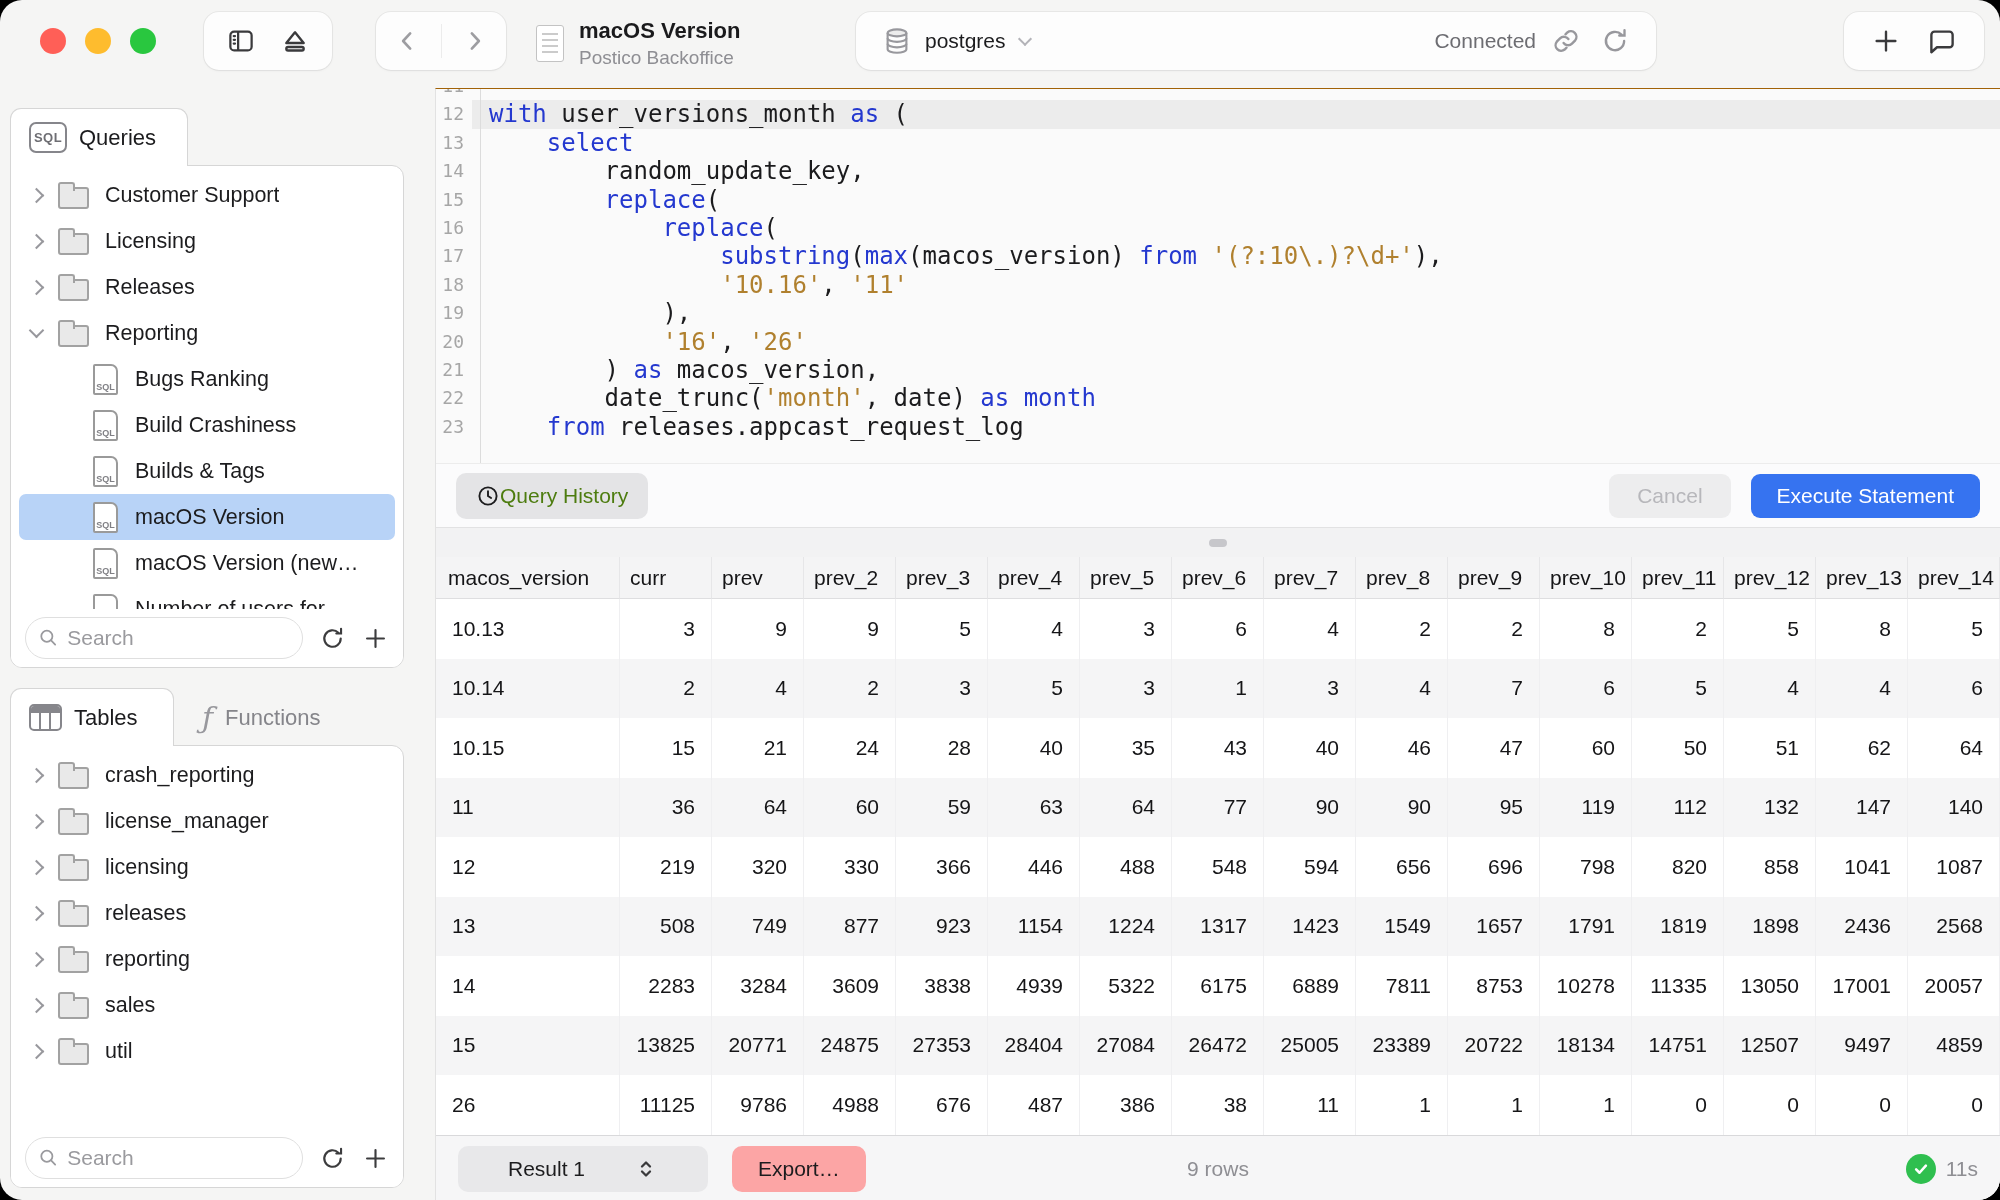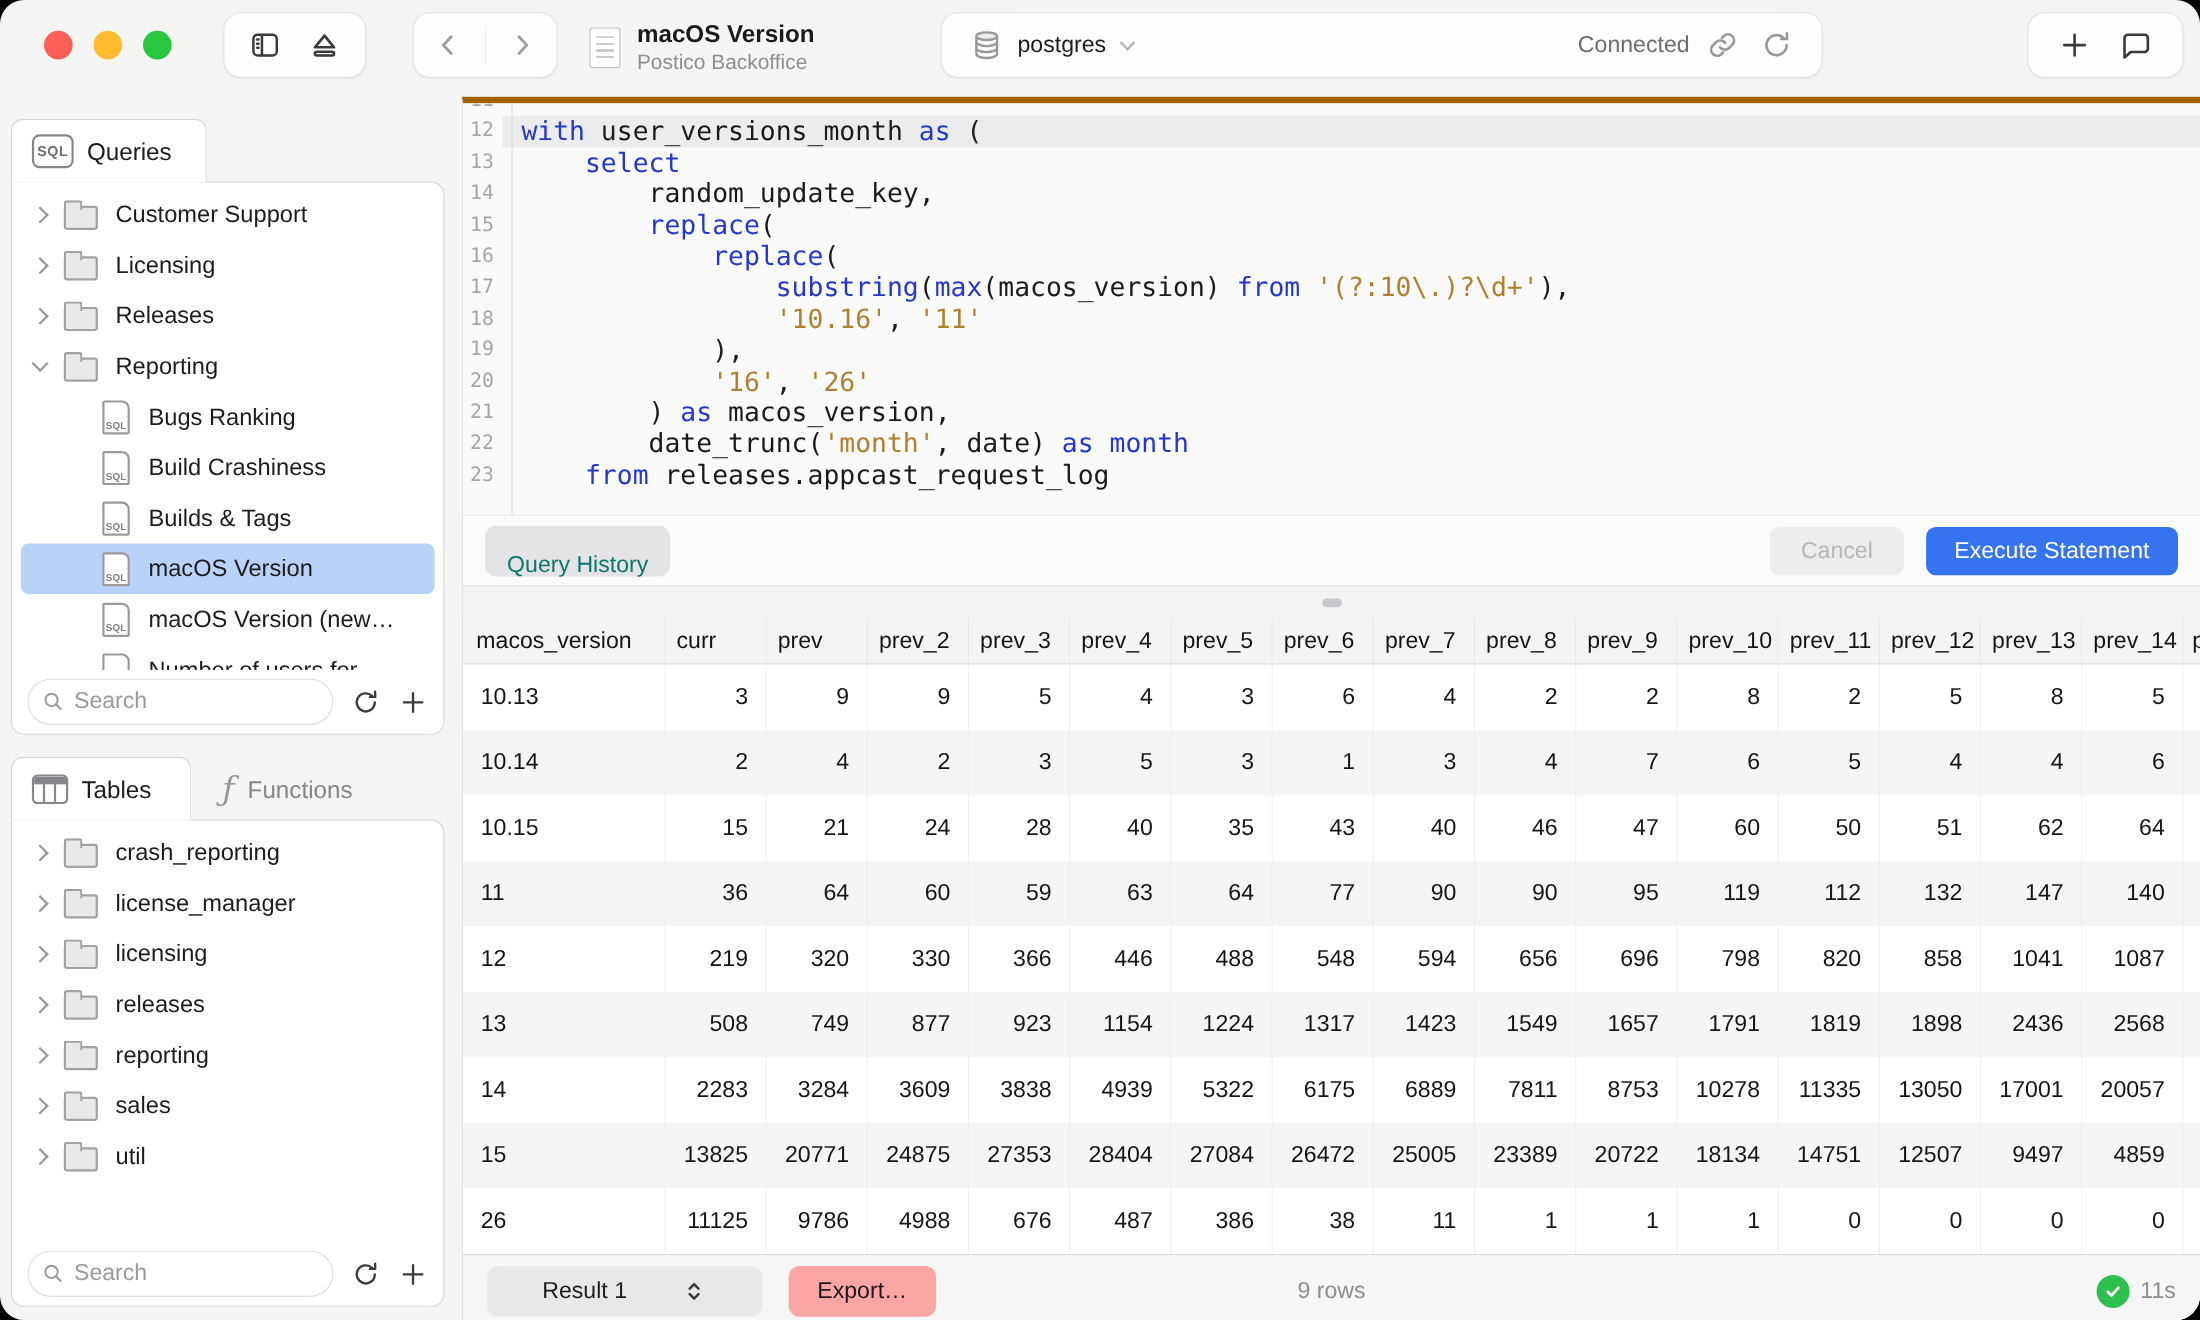--- a/index.html
+++ b/index.html
@@ -29,21 +29,21 @@
   .chev-down-sm { width:10px; height:10px; border-right:2px solid #b3b3b8; border-bottom:2px solid #b3b3b8;
           transform:rotate(45deg); margin-left:14px; margin-top:-4px; }
   .conn-spacer { flex:1; }
   .conn-status { font-size:21px; color:#6d6d72; margin-right:14px; }
   .actions-pill { left:1844px; width:140px; justify-content:space-evenly; }
   .tb-icon { display:flex; align-items:center; justify-content:center; }
 
   
   .content { position:relative; display:flex; height:1112px; }
   .sidebar { position:relative; width:420px; flex:0 0 420px; }
-  .main { position:relative; flex:1; background:#fafafa; border-top:6px solid #a16207; border-left:1px solid #e2e2e2; }
+  .main { position:relative; flex:1; background:#fafafa; border-top:1px solid #a16207; border-left:1px solid #e2e2e2;margin-left:15px; }
 
   
   .panel { position:absolute; left:10px; width:394px; }
   .panel-queries { top:20px; height:560px; }
   .panel-tables { top:600px; height:500px; }
   .tab { position:absolute; top:0; left:0; height:58px; background:#fff; border:1px solid #d6d6d6; border-bottom:none;
          border-radius:11px 11px 0 0; display:flex; align-items:center; gap:12px; padding:0 18px; z-index:2; }
   .tab-label { font-size:22px; color:#1c1c1e; }
   .func-tab { position:absolute; top:6px; left:178px; height:48px; display:flex; align-items:center; gap:12px; padding:0 14px; z-index:2; }
   .func-tab .tab-label { color:#85858a; }
@@ -87,22 +87,22 @@
   .code-line { display:flex; height:28.4px; white-space:pre; }
   .gutter-num { flex:0 0 36px; text-align:right; padding-right:8px; font-size:18px; line-height:28.4px; color:#a6a6a6; }
   .code-text { flex:1; padding-left:17px; color:#1b1b1d; }
   .code-line.current .code-text { background:#ececec; }
   .tok-k { color:#2438cf; } .tok-s { color:#b0802e; } .tok-p { color:#1b1b1d; }
 
   
   .exec-bar { position:absolute; top:374px; left:0; right:0; height:64px; background:#fbfbfc; border-top:1px solid #ececec;
           display:flex; align-items:center; padding:0 20px; gap:20px; }
   .btn { border:none; cursor:pointer; font-family:"Liberation Sans", sans-serif; }
-  .btn-history { height:46px; border-radius:10px; background:#e4e4e6; display:flex; align-items:center; gap:24px;
-          padding:0 20px; font-size:21px; color:#0f766e;flex-direction:column; }
+  .btn-history { height:46px; border-radius:10px; background:#e4e4e6; display:flex; align-items:center; gap:0;
+          padding:0 20px; font-size:21px; color:#4d7c0f; }
   .exec-spacer { flex:1; }
   .btn-cancel { height:44px; border-radius:9px; background:#ededee; color:#b7b7bb; font-size:21px; padding:0 28px;
           display:flex; align-items:center; }
   .btn-execute { height:44px; border-radius:9px; background:#3673f0; color:#fff; font-size:21px; font-weight:500;
           padding:0 26px; display:flex; align-items:center; }
 
   
   .splitter { position:absolute; top:438px; left:0; right:0; height:30px; background:#f2f2f3; border-top:1px solid #e2e2e3; }
   .splitter-dot { position:absolute; left:50%; top:50%; transform:translate(-50%,-50%); width:18px; height:8px;
           border-radius:4px; background:#c7c7cb; }

